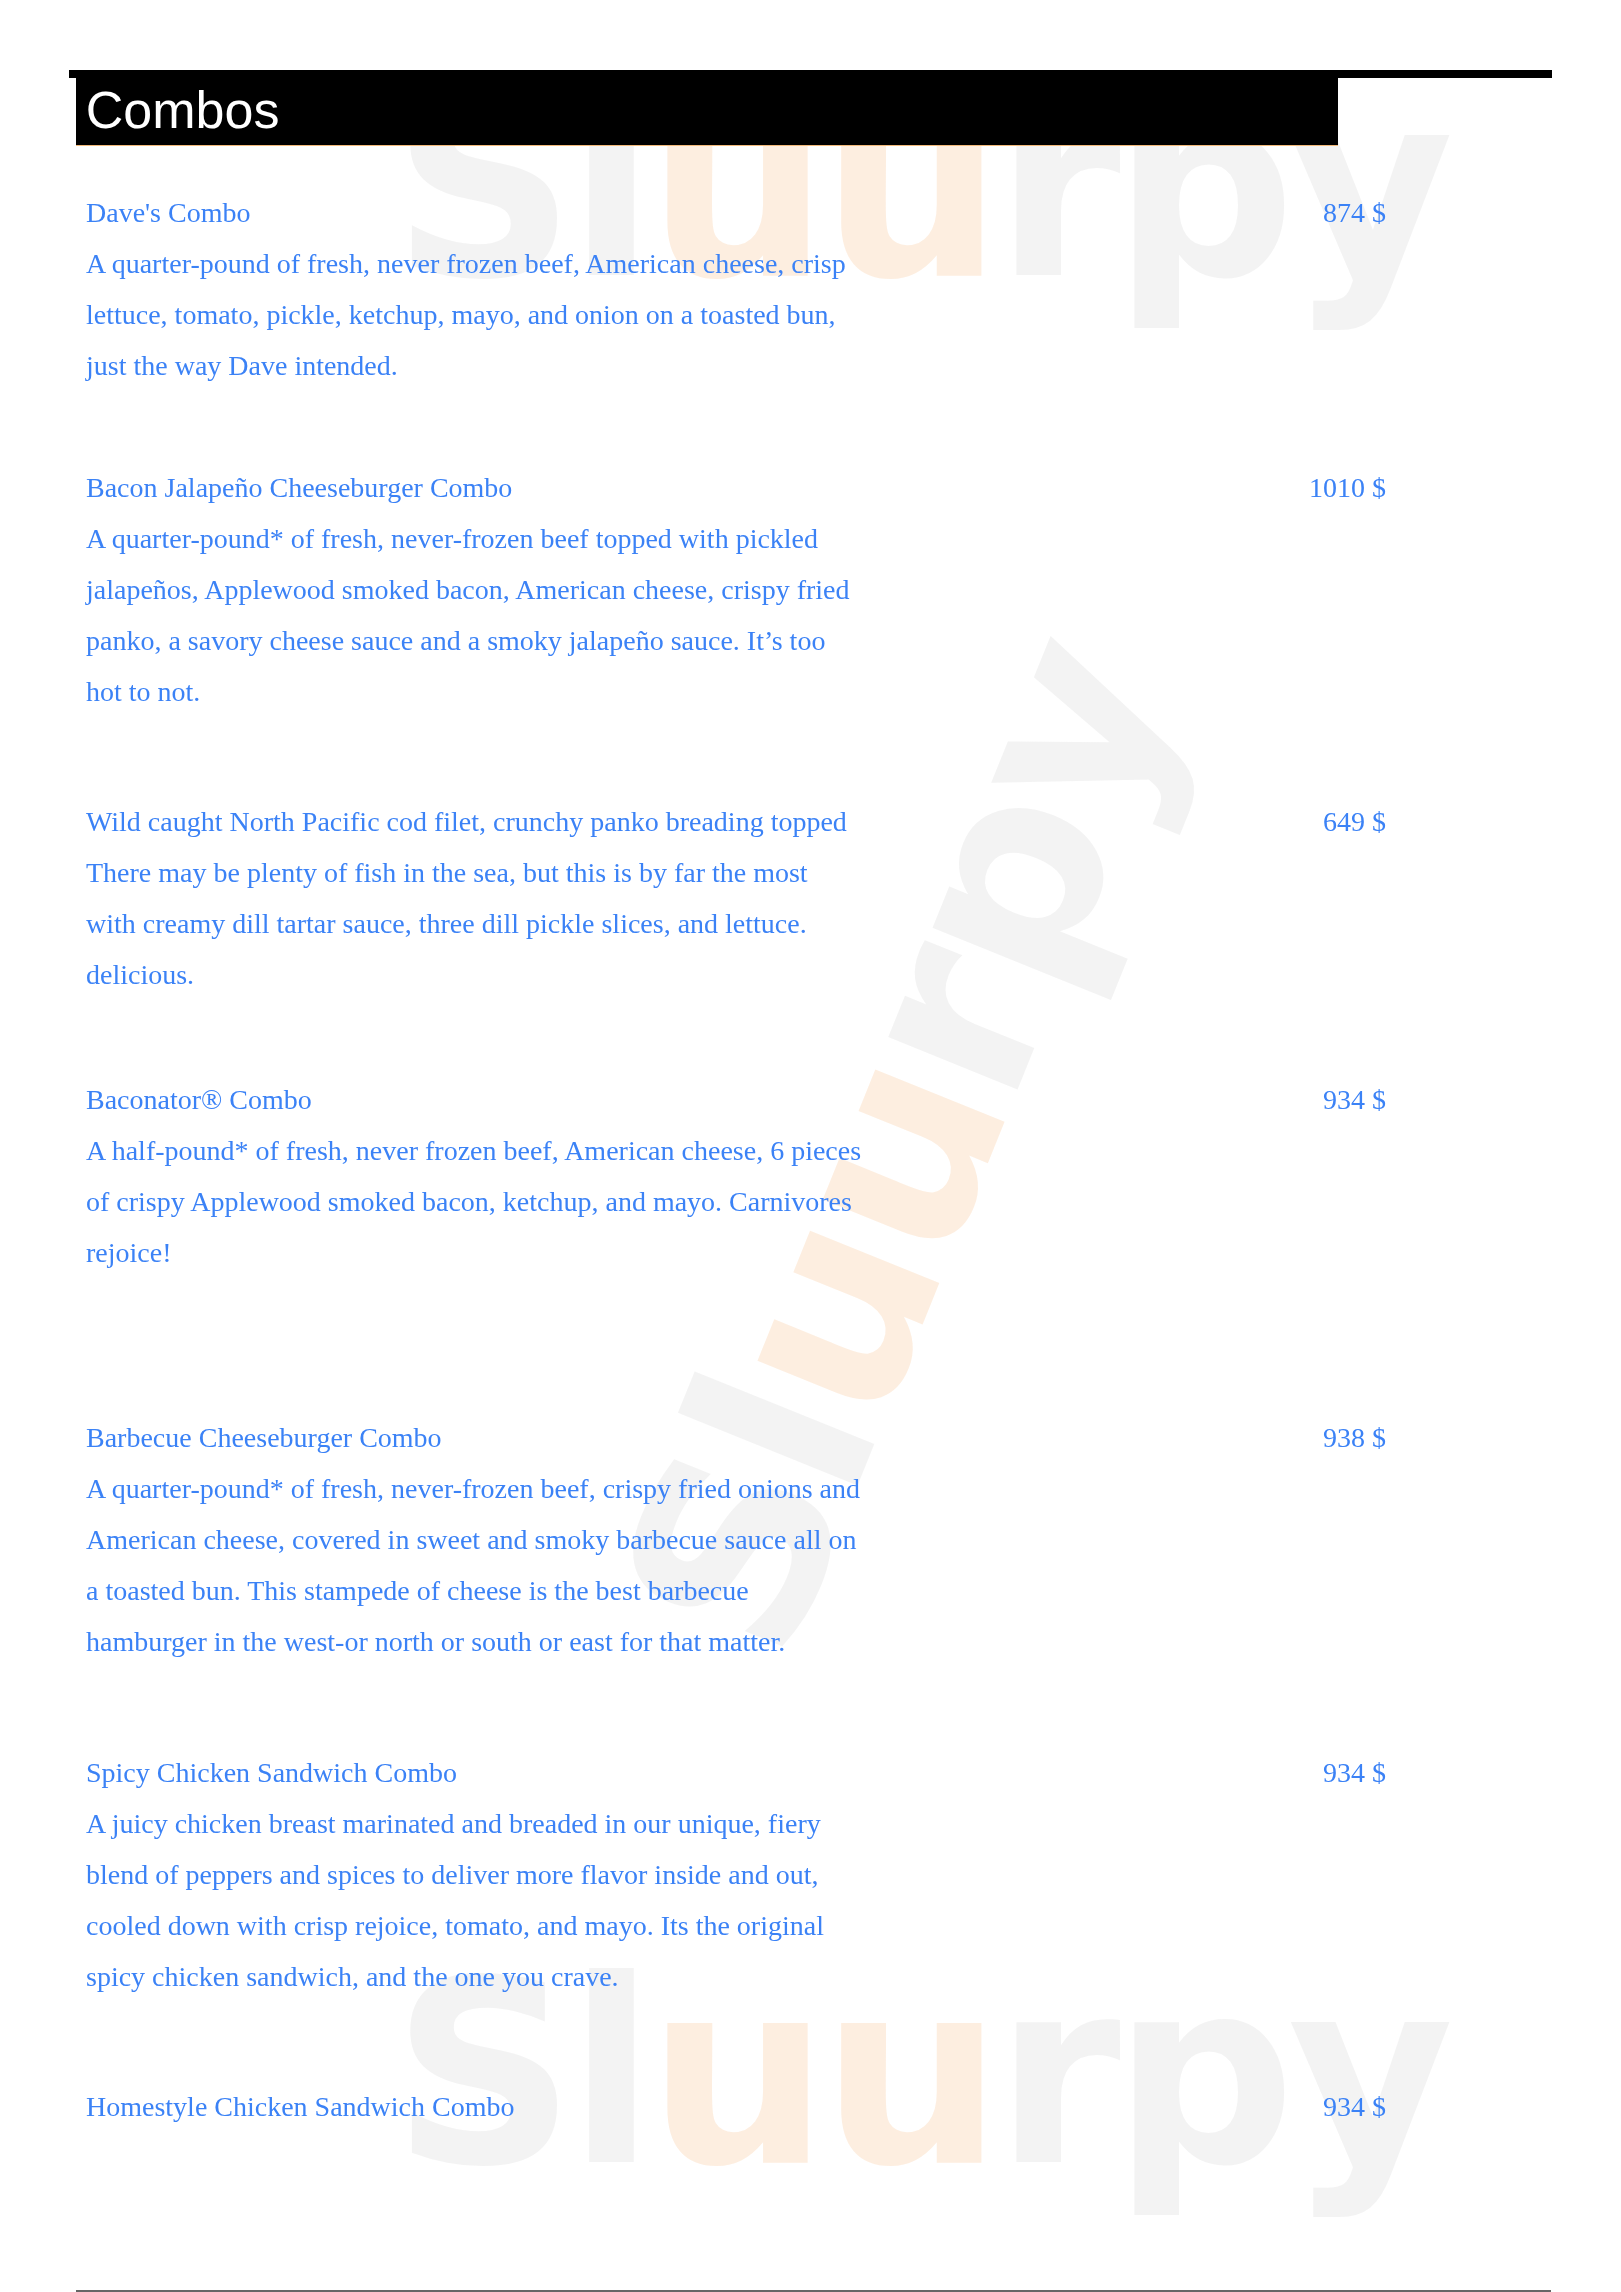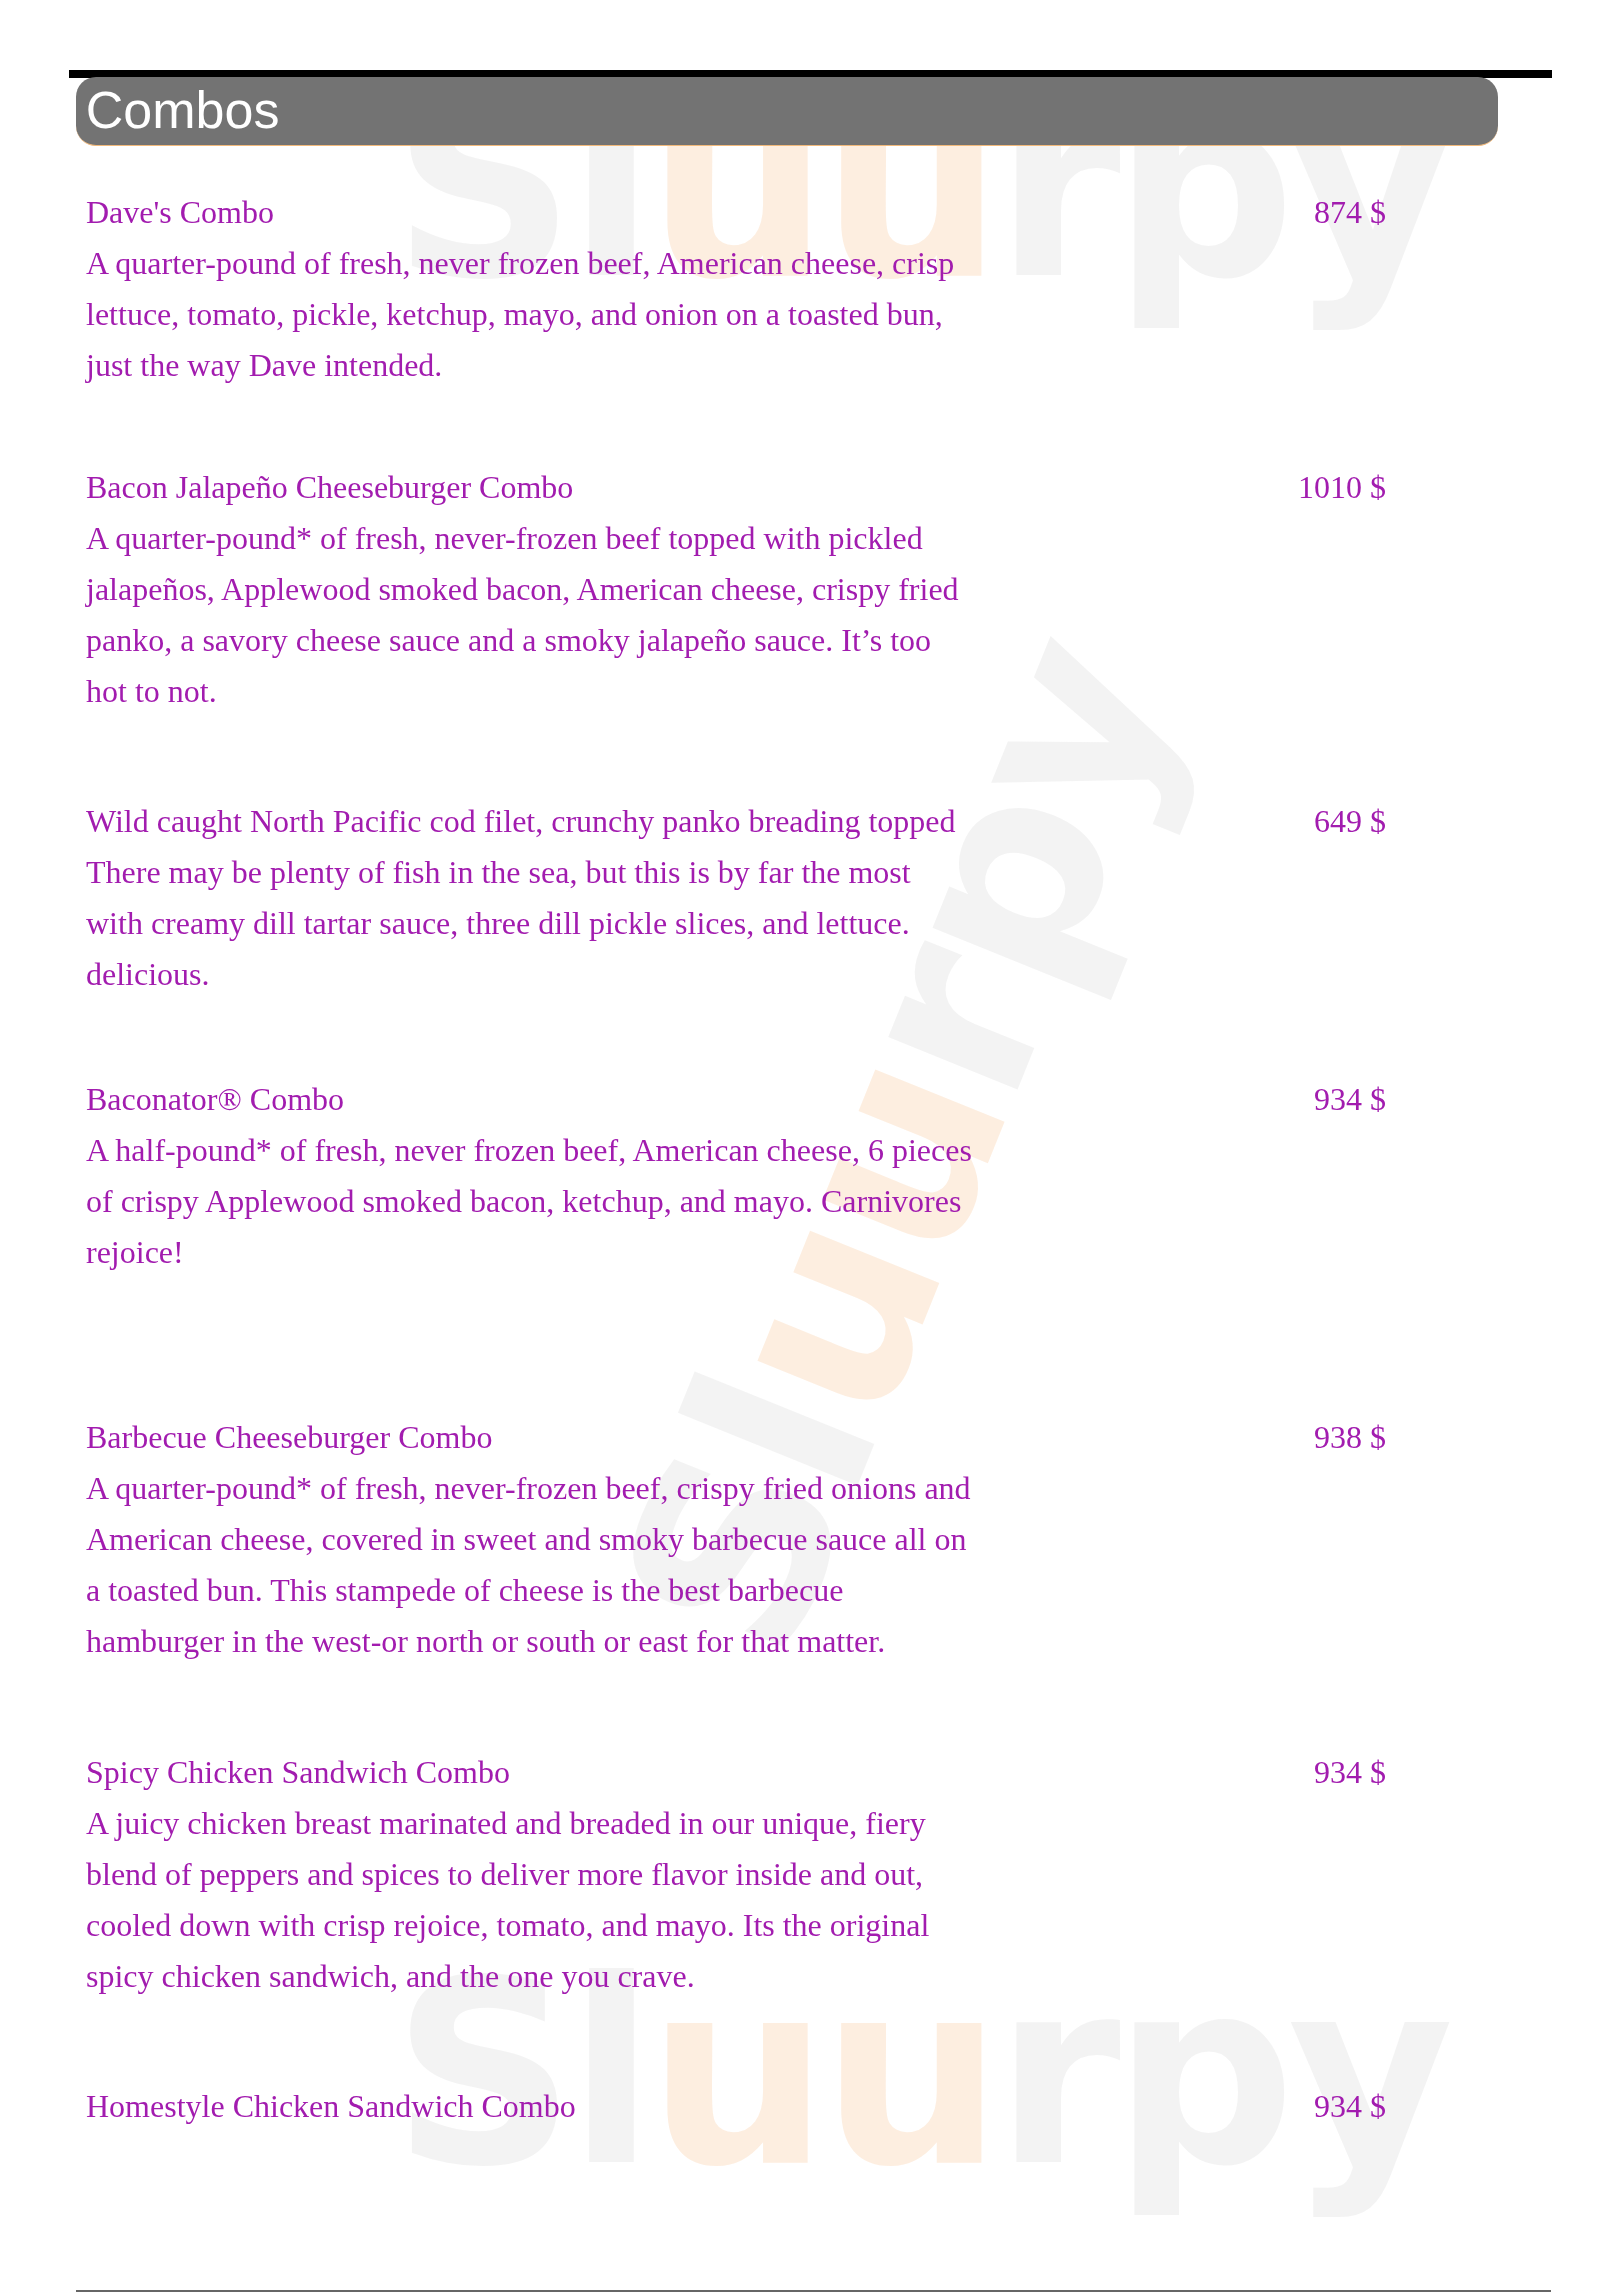--- a/index.html
+++ b/index.html
@@ -18,33 +18,33 @@
       pointer-events: none;
       user-select: none;
     }
     .watermark .accent { color: rgba(240,150,60,0.16); }
     .wm1 { left: 392px; top: 59px; }
     .wm2 { left: 372px; top: 1019px; transform: rotate(-68deg); transform-origin: center; }
     .wm3 { left: 392px; top: 1946px; }
 
     .top-rule { position: absolute; left: 69px; top: 70px; width: 1483px; height: 7.8px; background: #000000; }
     .section-bar {
-      position: absolute; left: 76px; top: 77px; width: 1422px; height: 68px;
-      background: #737373; border-bottom: 1px solid #f2b97a; border-radius: 20px;
+      position: absolute; left: 76px; top: 77px; width: 1262px; height: 68px;
+      background: #000000; border-bottom: 1px solid #f2b97a;
     }
     .section-title {
       position: absolute; left: 9.8px; top: 3.9px;
       font-family: "Liberation Sans", sans-serif; font-size: 52px; line-height: 59px;
       color: #ffffff;
     }
 
     .item { position: absolute; left: 86px; width: 1300px; }
     .item-name, .item-line, .item-price {
-      font-family: "Liberation Serif", serif; font-size: 32px; line-height: 51px;
-      color: #a21caf; white-space: nowrap;
+      font-family: "Liberation Serif", serif; font-size: 28px; line-height: 51px;
+      color: #3b82f6; white-space: nowrap;
     }
     .item-price { position: absolute; right: 0; top: 0; text-align: right; }
     .item-line { display: block; }
 
     .bottom-rule { position: absolute; left: 76px; top: 2290px; width: 1475px; height: 2px; background: #666666; }
   </style>
 </head>
 <body>
 
 <div class="page">

